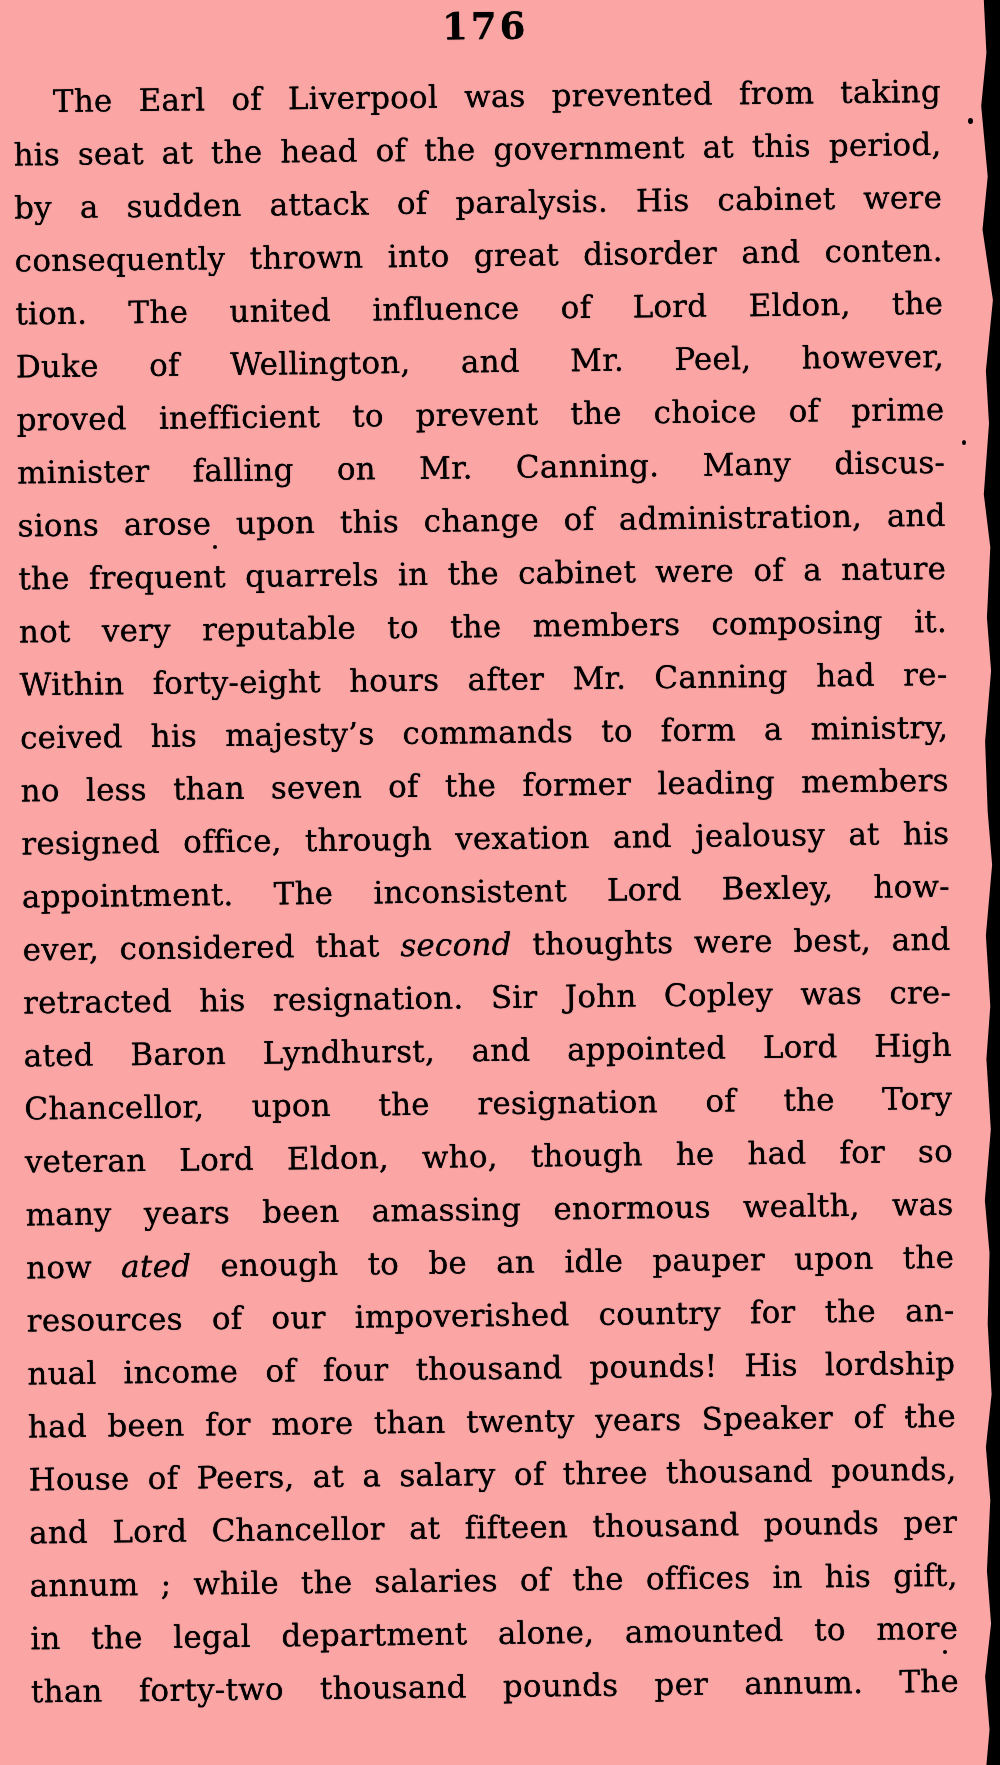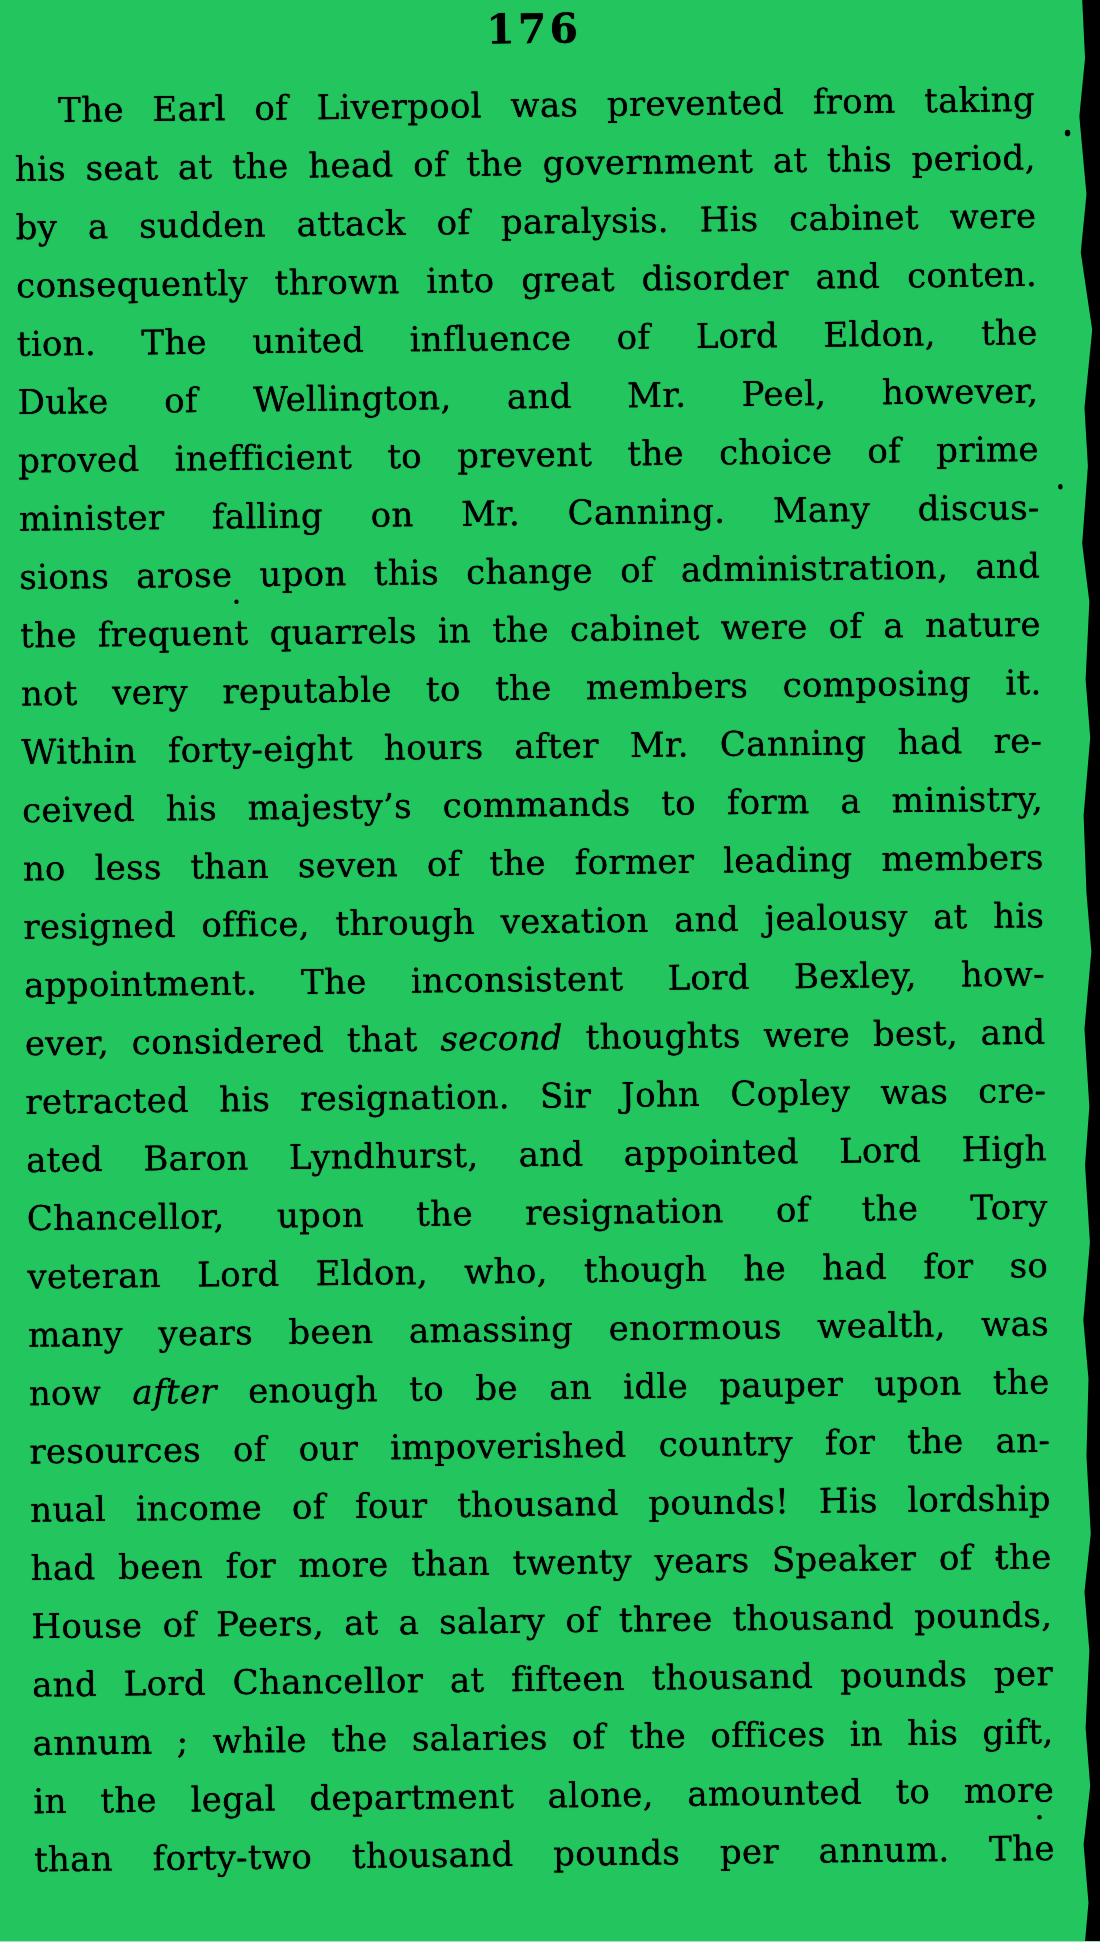--- a/index.html
+++ b/index.html
@@ -4,21 +4,21 @@
 <style>
   html, body {
     margin: 0;
     padding: 0;
     background: #ffffff;
   }
   .page {
     position: relative;
     width: 1000px;
     height: 1765px;
-    background: #22c55e;
+    background: #fca5a5;
     overflow: hidden;
     font-family: "DejaVu Serif", "Liberation Serif", serif;
     color: #000000;
   }
   .scan-content {
     position: absolute;
     left: 0; top: 0;
     width: 1000px;
     height: 1765px;
     transform: rotate(-0.65deg);
@@ -105,21 +105,21 @@
         <div class="line"><span>ceived his majesty’s commands to form a ministry,</span></div>
         <div class="line"><span>no less than seven of the former leading members</span></div>
         <div class="line"><span>resigned office, through vexation and jealousy at his</span></div>
         <div class="line"><span>appointment. The inconsistent Lord Bexley, how-</span></div>
         <div class="line"><span>ever, considered that </span><i>second</i><span> thoughts were best, and</span></div>
         <div class="line"><span>retracted his resignation. Sir John Copley was cre-</span></div>
         <div class="line"><span>ated Baron Lyndhurst, and appointed Lord High</span></div>
         <div class="line"><span>Chancellor, upon the resignation of the Tory</span></div>
         <div class="line"><span>veteran Lord Eldon, who, though he had for so</span></div>
         <div class="line"><span>many years been amassing enormous wealth, was</span></div>
-        <div class="line"><span>now </span><i>after</i><span> enough to be an idle pauper upon the</span></div>
+        <div class="line"><span>now </span><i>ated</i><span> enough to be an idle pauper upon the</span></div>
         <div class="line"><span>resources of our impoverished country for the an-</span></div>
         <div class="line"><span>nual income of four thousand pounds! His lordship</span></div>
         <div class="line"><span>had been for more than twenty years Speaker of the</span></div>
         <div class="line"><span>House of Peers, at a salary of three thousand pounds,</span></div>
         <div class="line"><span>and Lord Chancellor at fifteen thousand pounds per</span></div>
         <div class="line"><span>annum ; while the salaries of the offices in his gift,</span></div>
         <div class="line"><span>in the legal department alone, amounted to more</span></div>
         <div class="line"><span>than forty-two thousand pounds per annum. The</span></div>
       </div>
   </div>

